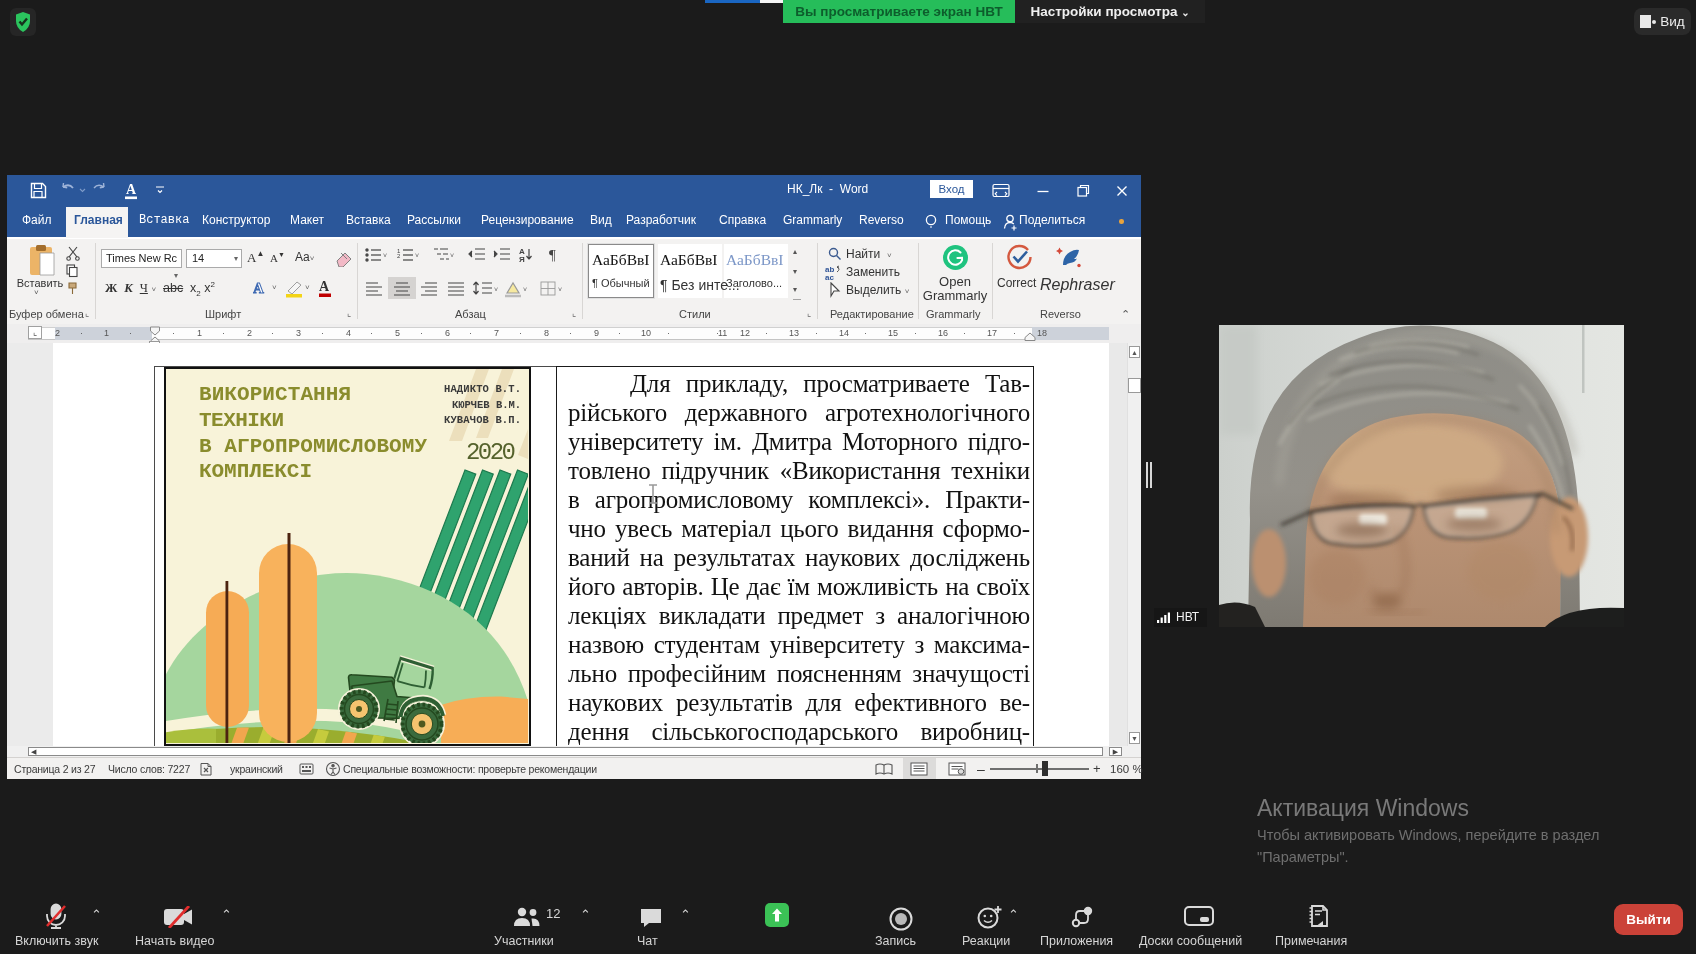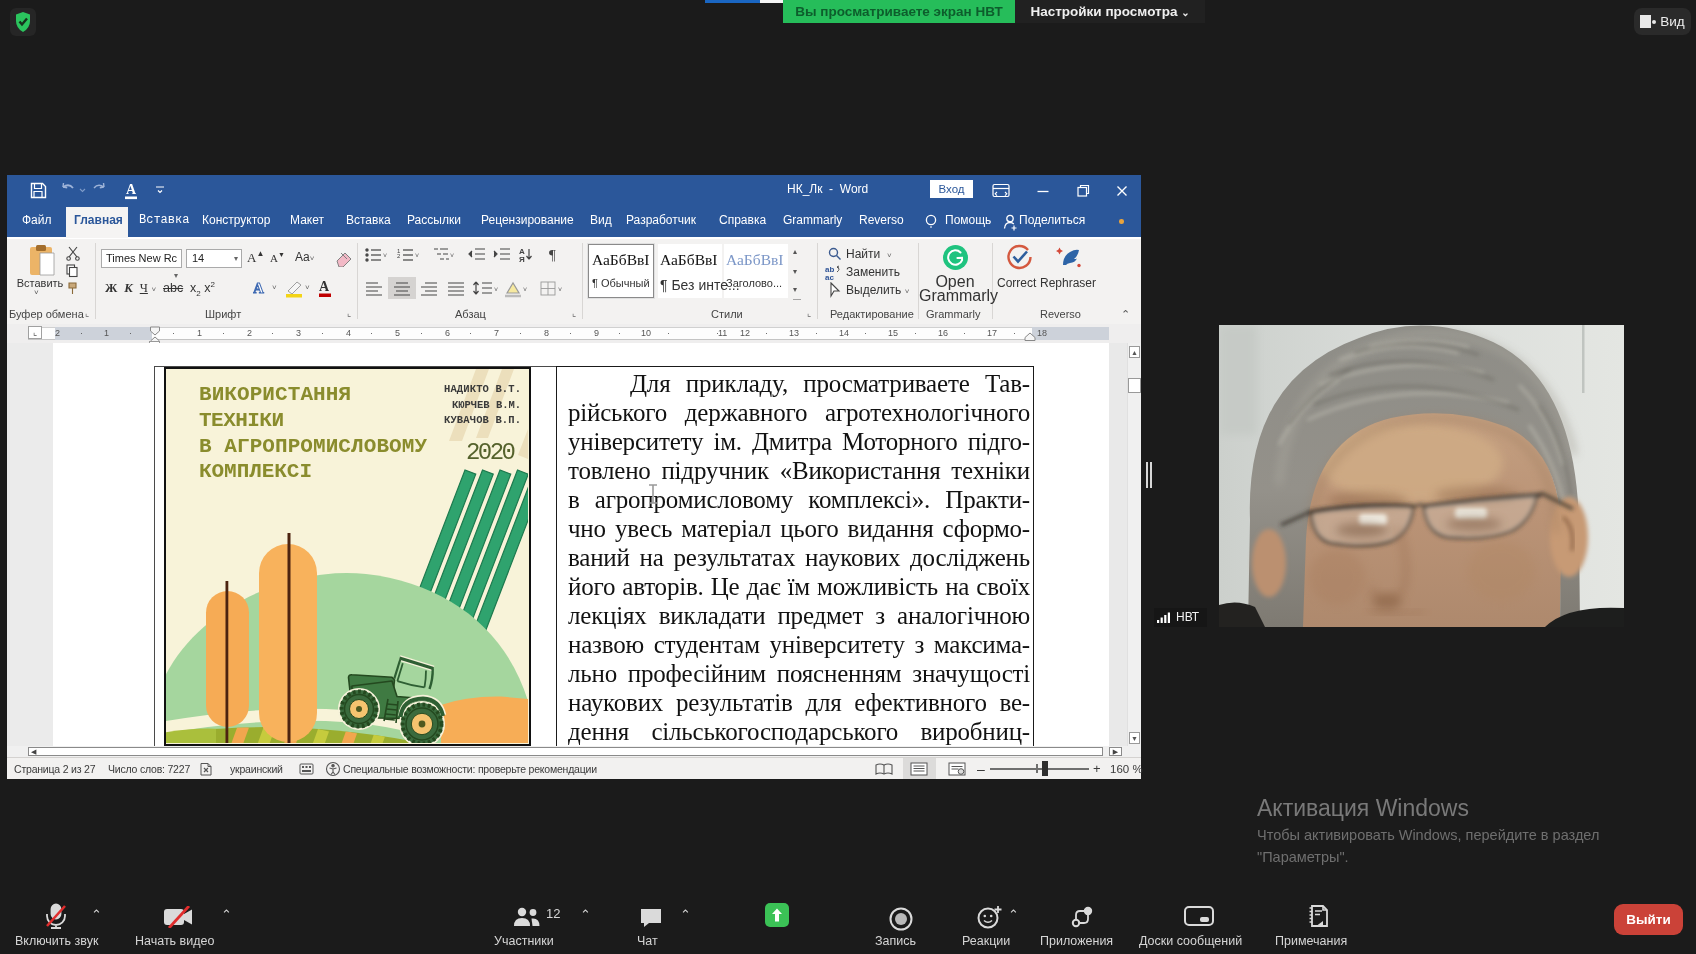--- a/index.html
+++ b/index.html
@@ -256,39 +256,39 @@
   <svg class="abs" style="left:821px;top:107px;" width="14" height="16" viewBox="0 0 14 16">
       <path d="M3 1 l8 8 l-5 0 l-3 5 z" fill="#fff" stroke="#444" stroke-width="1.1"></path>
     </svg>
   <div class="abs" style="left:839px;top:108px;font-size:12px;color:#333;">Выделить&nbsp;<span style="font-size:8px;color:#666;">˅</span></div>
 
   <svg class="abs" style="left:935px;top:69px;" width="27" height="27" viewBox="0 0 27 27">
       <circle cx="13.5" cy="13.5" r="13" fill="#15c39a" fill-opacity="0"></circle>
       <circle cx="13.5" cy="13.5" r="12.5" fill="#1fc37f"></circle>
       <path d="M18.5 8.5 a7.2 7.2 0 1 0 1.6 7.6 l-0.1 -2.4 l-4.6 0.3" stroke="#fff" stroke-width="2" fill="none" stroke-linecap="round"></path>
     </svg>
-  <div class="abs" style="left:912px;top:100px;width:72px;text-align:center;font-size:16px;color:#333;line-height:14px;">Open<br>Grammarly</div>
+  <div class="abs" style="left:912px;top:100px;width:72px;text-align:center;font-size:13px;color:#333;line-height:14px;">Open<br>Grammarly</div>
 
   <svg class="abs" style="left:999px;top:69px;" width="26" height="26" viewBox="0 0 26 26">
       <path d="M22 6 a11 11 0 1 0 2.5 7" stroke="#d4593f" stroke-width="2.4" fill="none"></path>
       <path d="M7.5 12.5 l4.5 5 l9 -10" stroke="#2e5f9e" stroke-width="2.6" fill="none"></path>
     </svg>
   <div class="abs" style="left:990px;top:101px;font-size:12px;color:#333;">Correct</div>
   <svg class="abs" style="left:1048px;top:68px;" width="28" height="28" viewBox="0 0 28 28">
     <path d="M8 22 q0 -9 7 -13 q5 -3 9 -2 q-1 6 -5 9 q2 0 3 -0.5 q-2 4 -7 4.5 q-3 0.5 -4 2 z" fill="#2d64a7"></path>
     <path d="M4.5 4.5 l1.2 2.3 l2.3 1.2 l-2.3 1.2 l-1.2 2.3 l-1.2 -2.3 l-2.3 -1.2 l2.3 -1.2 z" fill="#d44a3a"></path>
     <circle cx="24" cy="22.5" r="1.7" fill="#d44a3a"></circle>
   </svg>
-  <div class="abs" style="left:1033px;top:101px;font-size:12px;color:#333;">Rephraser</div>
+  <div class="abs" style="left:1033px;top:101px;font-size:16px;color:#333;font-style:italic;">Rephraser</div>
 
   <div class="abs" style="left:0;top:133px;width:1134px;font-size:11px;color:#444;">
     <span class="abs" style="left:2px;">Буфер обмена</span>
     <span class="abs" style="left:198px;">Шрифт</span>
     <span class="abs" style="left:448px;">Абзац</span>
-    <span class="abs" style="left:704px;">Стили</span>
+    <span class="abs" style="left:672px;">Стили</span>
     <span class="abs" style="left:823px;">Редактирование</span>
     <span class="abs" style="left:919px;">Grammarly</span>
     <span class="abs" style="left:1033px;">Reverso</span>
     <span class="abs" style="left:78px;font-size:9px;color:#666;">⌞</span>
     <span class="abs" style="left:340px;font-size:9px;color:#666;">⌞</span>
     <span class="abs" style="left:565px;font-size:9px;color:#666;">⌞</span>
     <span class="abs" style="left:800px;font-size:9px;color:#666;">⌞</span>
     <span class="abs" style="left:1114px;font-size:11px;color:#555;">⌃</span>
   </div>
 

